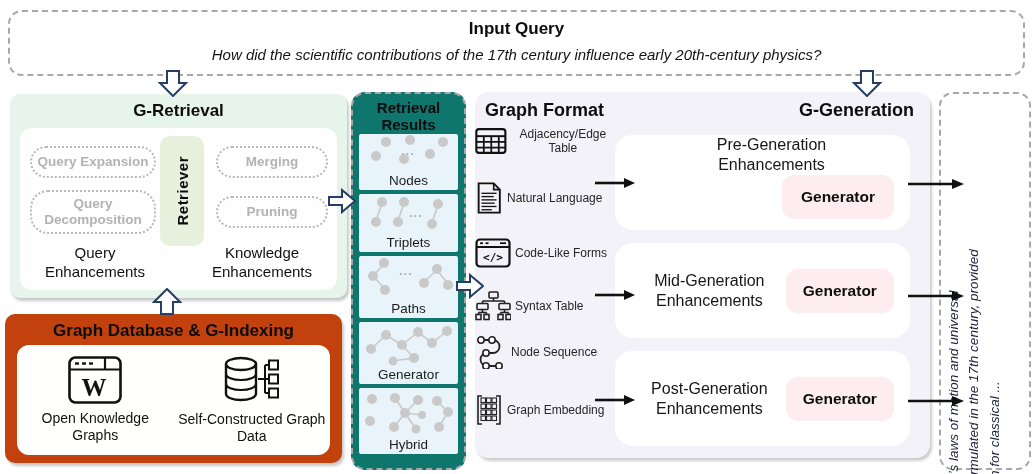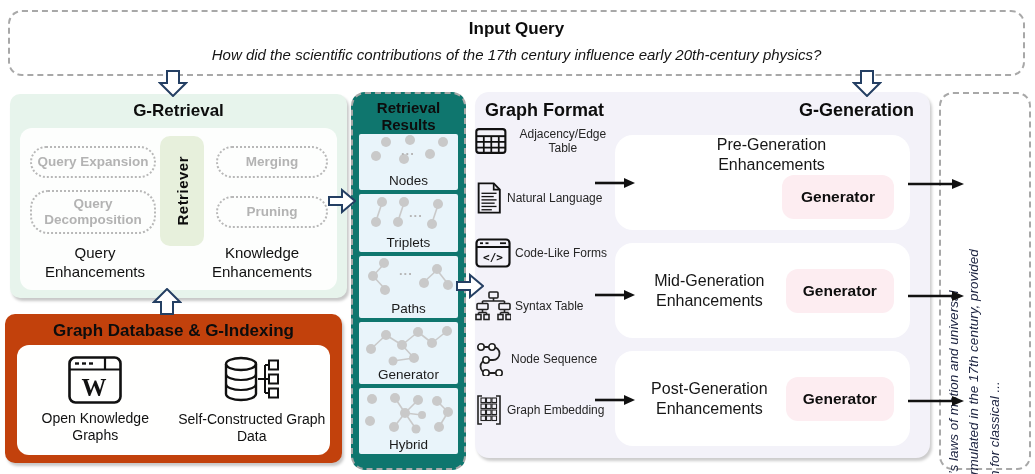--- a/index.html
+++ b/index.html
@@ -320,21 +320,21 @@
           <path d="M29.5 18.5 V21.5 M25.5 21.5 H33.5 M25.5 21.5 V23.5 M33.5 21.5 V23.5"></path>
           <rect x="1" y="23.5" width="5" height="5"></rect>
             <rect x="9" y="23.5" width="5" height="5"></rect>
           <rect x="23" y="23.5" width="5" height="5"></rect>
             <rect x="31" y="23.5" width="5" height="5"></rect>
         </g>
       </svg>
       <div class="lbl">Syntax Table</div>
     </div>
 
-    <div class="gf-item" style="top:250px;">
+    <div class="gf-item" style="top:243px;">
       <svg width="32" height="34" viewBox="0 0 32 34">
         <path d="M7 5 H18 A6.5 6.5 0 0 1 18 18 H12 A6.5 6.5 0 0 0 12 31 H24" fill="none" stroke="#222" stroke-width="1.8"></path>
         <g fill="#fff" stroke="#222" stroke-width="1.6">
           <circle cx="6" cy="5" r="3.2"></circle>
             <circle cx="17" cy="5" r="3.2"></circle>
           <circle cx="11" cy="18" r="3.2"></circle>
             <circle cx="11" cy="31" r="3.2"></circle>
             <circle cx="24" cy="31" r="3.2"></circle>
         </g>
       </svg>

